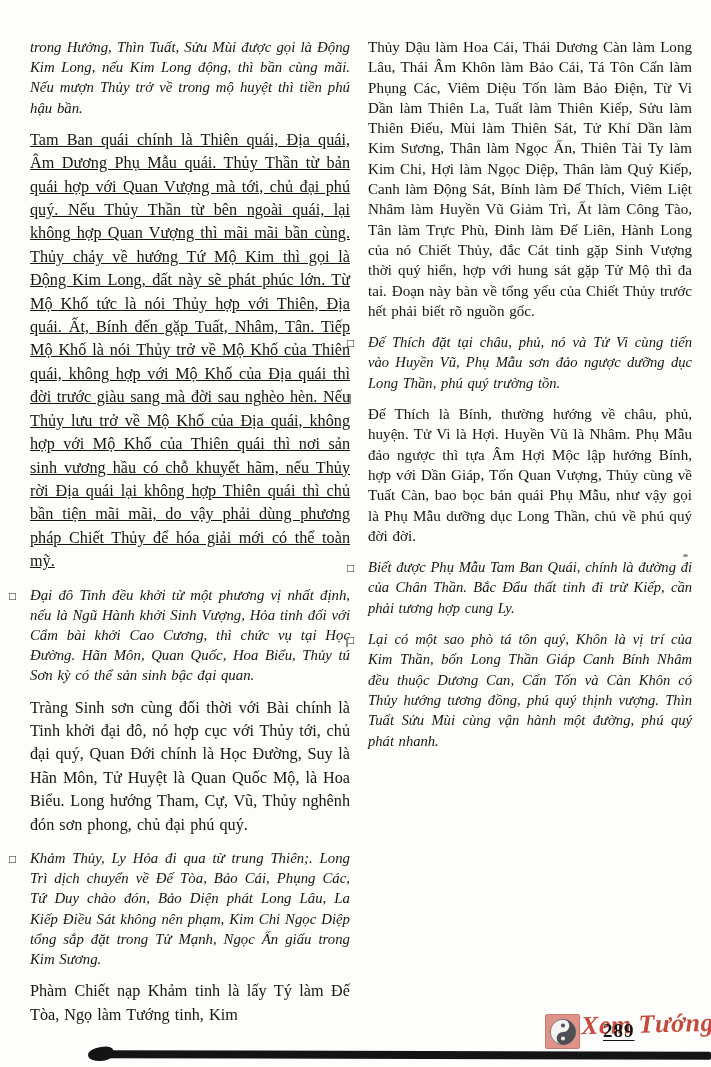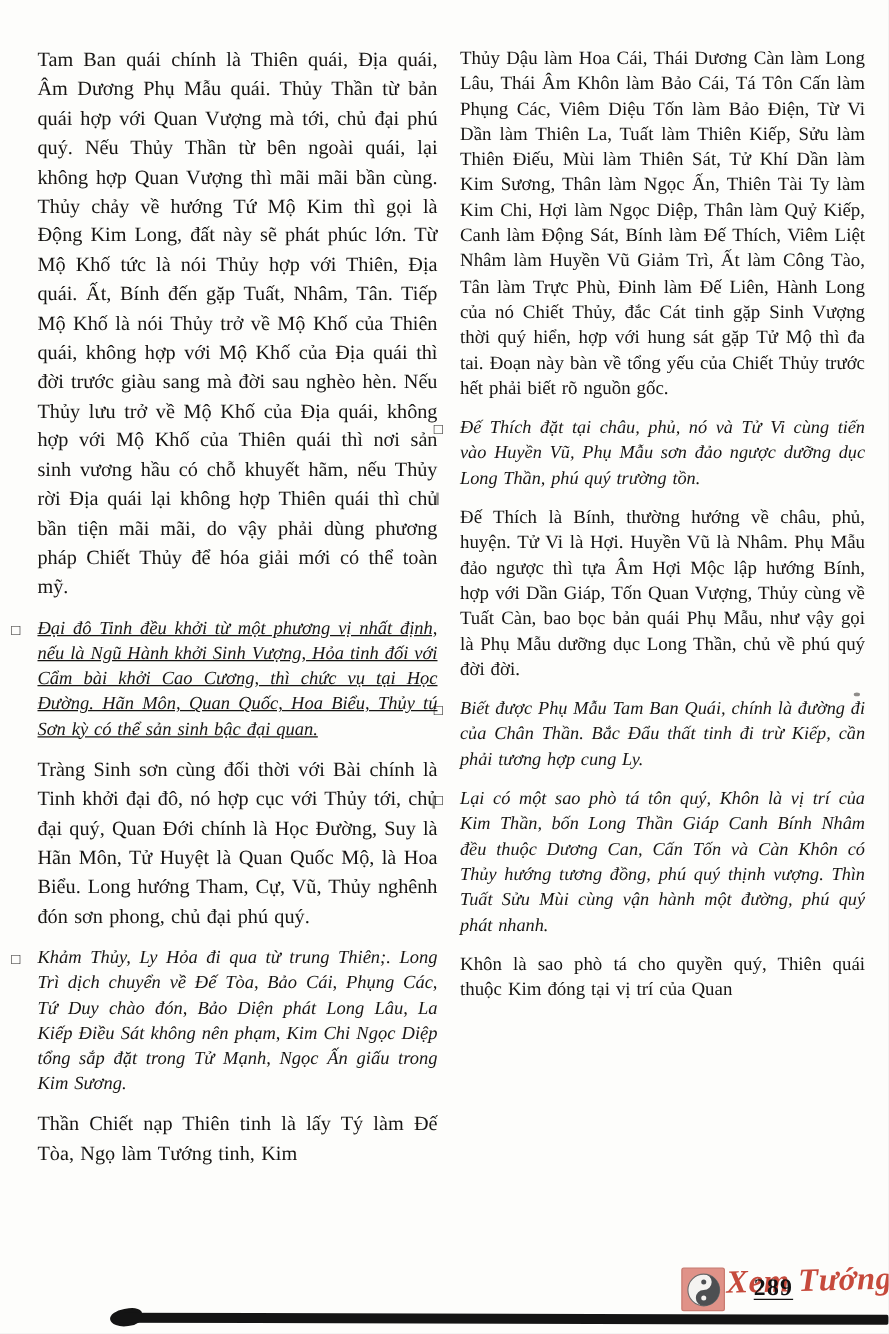--- a/index.html
+++ b/index.html
@@ -80,36 +80,39 @@
   #speck-1{left:349px;top:394px;width:2px;height:10px;}
   #speck-2{left:346px;top:638px;width:2px;height:9px;}
   #speck-3{left:683px;top:554px;width:5px;height:3px;border-radius:50%;}
 </style>
 </head>
 <body>
 
 <div id="page">
 
   <div id="col-left" class="col">
+    <div class="para italic">
+      <span>trong Hưởng, Thìn Tuất, Sửu Mùi được gọi là Động Kim Long, nếu Kim Long động, thì bần cùng mãi. Nếu mượn Thủy trở về trong mộ huyệt thì tiền phú hậu bần.</span>
+    </div>
     <div class="para normal">
       <span>Tam Ban quái chính là Thiên quái, Địa quái, Âm Dương Phụ Mẫu quái. Thủy Thần từ bản quái hợp với Quan Vượng mà tới, chủ đại phú quý. Nếu Thủy Thần từ bên ngoài quái, lại không hợp Quan Vượng thì mãi mãi bần cùng. Thủy chảy về hướng Tứ Mộ Kim thì gọi là Động Kim Long, đất này sẽ phát phúc lớn. Từ Mộ Khố tức là nói Thủy hợp với Thiên, Địa quái. Ất, Bính đến gặp Tuất, Nhâm, Tân. Tiếp Mộ Khố là nói Thủy trở về Mộ Khố của Thiên quái, không hợp với Mộ Khố của Địa quái thì đời trước giàu sang mà đời sau nghèo hèn. Nếu Thủy lưu trở về Mộ Khố của Địa quái, không hợp với Mộ Khố của Thiên quái thì nơi sản sinh vương hầu có chỗ khuyết hãm, nếu Thủy rời Địa quái lại không hợp Thiên quái thì chủ bần tiện mãi mãi, do vậy phải dùng phương pháp Chiết Thủy để hóa giải mới có thể toàn mỹ.</span>
     </div>
     <div class="para italic bullet">
       <span class="bullet-marker">□</span>
       <span>Đại đô Tinh đều khởi từ một phương vị nhất định, nếu là Ngũ Hành khởi Sinh Vượng, Hỏa tinh đối với Cẩm bài khởi Cao Cương, thì chức vụ tại Học Đường. Hãn Môn, Quan Quốc, Hoa Biểu, Thủy tú Sơn kỳ có thể sản sinh bậc đại quan.</span>
     </div>
     <div class="para normal">
       <span>Tràng Sinh sơn cùng đối thời với Bài chính là Tinh khởi đại đô, nó hợp cục với Thủy tới, chủ đại quý, Quan Đới chính là Học Đường, Suy là Hãn Môn, Tử Huyệt là Quan Quốc Mộ, là Hoa Biểu. Long hướng Tham, Cự, Vũ, Thủy nghênh đón sơn phong, chủ đại phú quý.</span>
     </div>
     <div class="para italic bullet">
       <span class="bullet-marker">□</span>
       <span>Khảm Thủy, Ly Hỏa đi qua từ trung Thiên;. Long Trì dịch chuyển về Đế Tòa, Bảo Cái, Phụng Các, Tứ Duy chào đón, Bảo Diện phát Long Lâu, La Kiếp Điều Sát không nên phạm, Kim Chi Ngọc Diệp tổng sắp đặt trong Tử Mạnh, Ngọc Ấn giấu trong Kim Sương.</span>
     </div>
     <div class="para normal">
-      <span>Thần Chiết nạp Thiên tinh là lấy Tý làm Đế Tòa, Ngọ làm Tướng tinh, Kim</span>
+      <span>Phàm Chiết nạp Khảm tinh là lấy Tý làm Đế Tòa, Ngọ làm Tướng tinh, Kim</span>
     </div>
   </div>
 
   <div id="col-right" class="col">
     <div class="para normal">
       <span>Thủy Dậu làm Hoa Cái, Thái Dương Càn làm Long Lâu, Thái Âm Khôn làm Bảo Cái, Tá Tôn Cấn làm Phụng Các, Viêm Diệu Tốn làm Bảo Điện, Từ Vi Dần làm Thiên La, Tuất làm Thiên Kiếp, Sửu làm Thiên Điếu, Mùi làm Thiên Sát, Tử Khí Dần làm Kim Sương, Thân làm Ngọc Ấn, Thiên Tài Ty làm Kim Chi, Hợi làm Ngọc Diệp, Thân làm Quỷ Kiếp, Canh làm Động Sát, Bính làm Đế Thích, Viêm Liệt Nhâm làm Huyền Vũ Giảm Trì, Ất làm Công Tào, Tân làm Trực Phù, Đinh làm Đế Liên, Hành Long của nó Chiết Thủy, đắc Cát tinh gặp Sinh Vượng thời quý hiển, hợp với hung sát gặp Tử Mộ thì đa tai. Đoạn này bàn về tổng yếu của Chiết Thủy trước hết phải biết rõ nguồn gốc.</span>
     </div>
     <div class="para italic bullet">
       <span class="bullet-marker">□</span>
       <span>Đế Thích đặt tại châu, phủ, nó và Tử Vi cùng tiến vào Huyền Vũ, Phụ Mẫu sơn đảo ngược dưỡng dục Long Thần, phú quý trường tồn.</span>
@@ -117,23 +120,20 @@
     <div class="para normal">
       <span>Đế Thích là Bính, thường hướng về châu, phủ, huyện. Tử Vi là Hợi. Huyền Vũ là Nhâm. Phụ Mẫu đảo ngược thì tựa Âm Hợi Mộc lập hướng Bính, hợp với Dần Giáp, Tốn Quan Vượng, Thủy cùng về Tuất Càn, bao bọc bản quái Phụ Mẫu, như vậy gọi là Phụ Mẫu dưỡng dục Long Thần, chủ về phú quý đời đời.</span>
     </div>
     <div class="para italic bullet">
       <span class="bullet-marker">□</span>
       <span>Biết được Phụ Mẫu Tam Ban Quái, chính là đường đi của Chân Thần. Bắc Đẩu thất tinh đi trừ Kiếp, cần phải tương hợp cung Ly.</span>
     </div>
     <div class="para italic bullet">
       <span class="bullet-marker">□</span>
       <span>Lại có một sao phò tá tôn quý, Khôn là vị trí của Kim Thần, bốn Long Thần Giáp Canh Bính Nhâm đều thuộc Dương Can, Cấn Tốn và Càn Khôn có Thủy hướng tương đồng, phú quý thịnh vượng. Thìn Tuất Sửu Mùi cùng vận hành một đường, phú quý phát nhanh.</span>
-    </div>
-    <div class="para normal">
-      <span>Khôn là sao phò tá cho quyền quý, Thiên quái thuộc Kim đóng tại vị trí của Quan</span>
     </div>
   </div>
 
   <div id="footer">
     <div id="logo-square">
       <svg width="28" height="28" viewBox="0 0 32 32" aria-hidden="true">
         <circle cx="16" cy="16" r="14.5" fill="#f4f3f1" stroke="#6b6b6b" stroke-width="1"></circle>
         <path d="M16 1.5 A14.5 14.5 0 0 1 16 30.5 A7.25 7.25 0 0 1 16 16 A7.25 7.25 0 0 0 16 1.5 Z" fill="#4d4f52"></path>
         <circle cx="16" cy="8.6" r="2.3" fill="#4d4f52"></circle>
         <circle cx="16" cy="23.4" r="2.3" fill="#f4f3f1"></circle>

